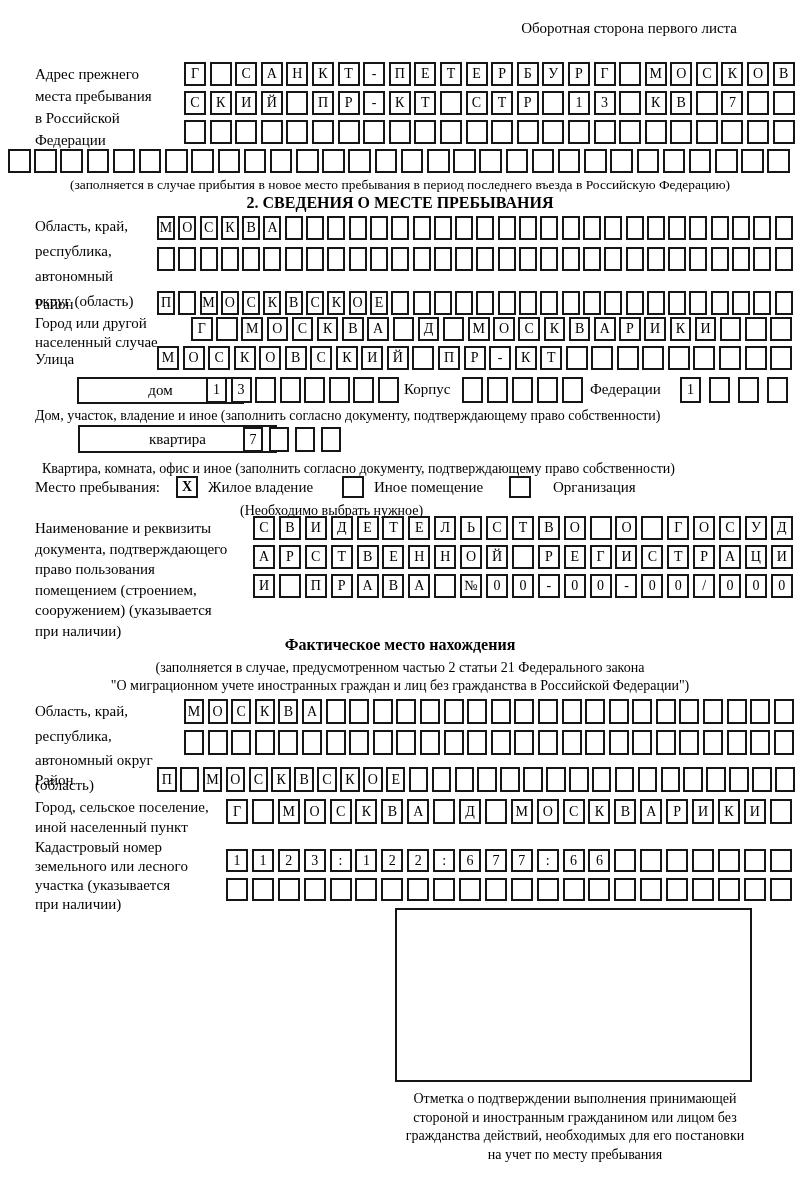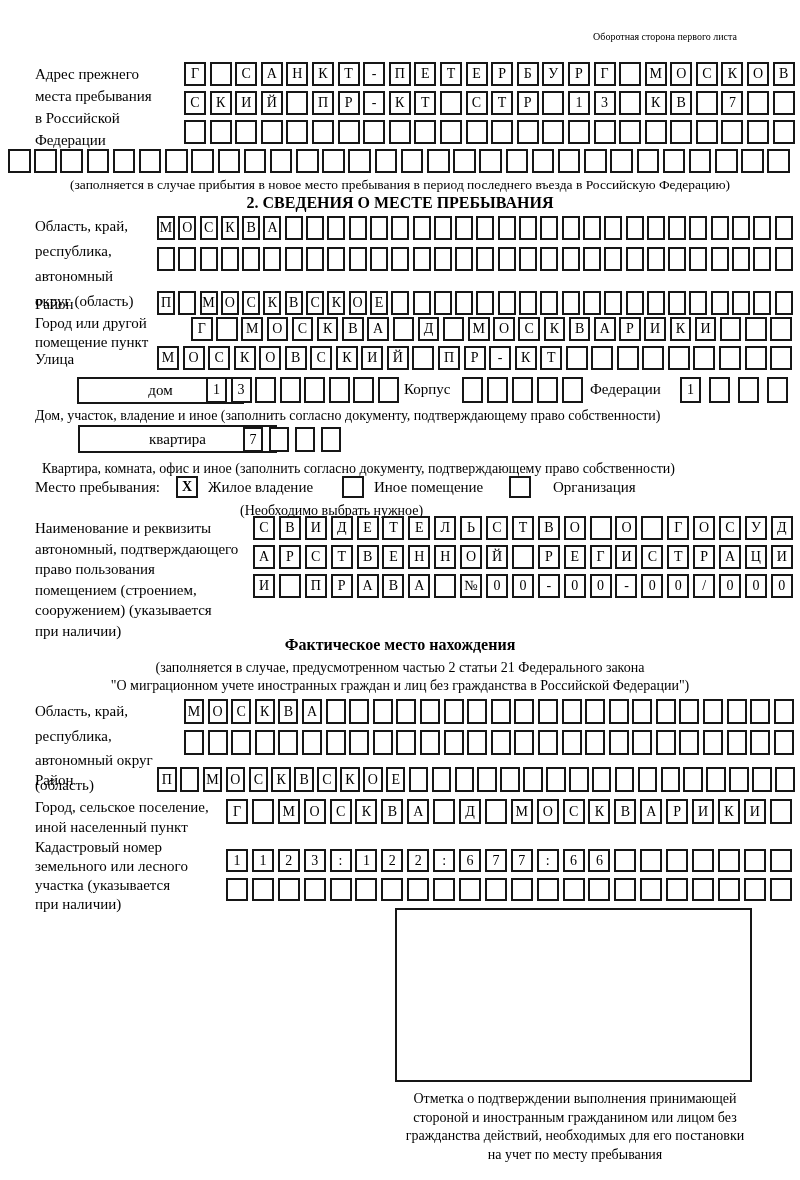--- a/index.html
+++ b/index.html
@@ -1,18 +1,18 @@
 <!DOCTYPE html>
 <html><head>
 <meta charset="utf-8">
 <style>
   html,body{margin:0;padding:0;background:#fff;}
   .page{position:relative;width:800px;height:1180px;background:#ffffff;color:#000;
         font-family:"Liberation Serif", "DejaVu Serif", serif;overflow:hidden;}
-  .note{position:absolute;font-size:10px;margin-top:11px;}
+  .note{position:absolute;font-size:15px;}
   .lbl{position:absolute;font-size:15px;line-height:22px;white-space:pre-line;}
   .cap{position:absolute;font-size:13.5px;white-space:pre-line;}
   .center{left:0;width:800px;text-align:center;}
   .h{position:absolute;font-weight:bold;font-size:16px;}
   .cellrow{position:absolute;display:flex;gap:var(--g,3.5px);}
   .cell{flex:0 0 var(--w,21px);width:var(--w,21px);height:var(--h,24px);
         border:2px solid #161616;box-sizing:border-box;display:flex;align-items:center;
         justify-content:center;font-size:14px;background:#fff;}
   .widebox{position:absolute;border:2px solid #161616;box-sizing:border-box;
         display:flex;align-items:center;justify-content:center;font-size:15px;background:#fff;margin-left:44px;}
@@ -243,21 +243,21 @@
       <span class="cell"></span>
       <span class="cell"></span>
       <span class="cell"></span>
       <span class="cell"></span>
       <span class="cell"></span>
       <span class="cell"></span>
       <span class="cell"></span>
     </div>
 
   <div class="lbl" style="left:35px;top:314px;line-height:19px">Город или другой
-помещение пункт</div>
+населенный случае</div>
   <div class="cellrow" style="left:191px;top:317px;--w:21.5px;--g:3.7px">
       <span class="cell">Г</span>
       <span class="cell"></span>
       <span class="cell">М</span>
       <span class="cell">О</span>
       <span class="cell">С</span>
       <span class="cell">К</span>
       <span class="cell">В</span>
       <span class="cell">А</span>
       <span class="cell"></span>
@@ -347,21 +347,21 @@
   <div class="ilbl" style="left:35px;top:479px">Место пребывания:</div>
   <div class="chk" style="left:176px;top:476px">X</div>
   <div class="ilbl" style="left:208px;top:479px">Жилое владение</div>
   <div class="chk" style="left:342px;top:476px"></div>
   <div class="ilbl" style="left:374px;top:479px">Иное помещение</div>
   <div class="chk" style="left:509px;top:476px"></div>
   <div class="ilbl" style="left:553px;top:479px">Организация</div>
   <div class="cap" style="left:240px;top:503px;font-size:14px">(Необходимо выбрать нужное)</div>
 
   <div class="lbl" style="left:35px;top:518px;line-height:20.5px">Наименование и реквизиты
-автономный, подтверждающего
+документа, подтверждающего
 право пользования
 помещением (строением,
 сооружением) (указывается
 при наличии)</div>
   <div class="cellrow" style="left:253px;top:516px;--w:22px;--g:3.9px">
       <span class="cell">С</span>
       <span class="cell">В</span>
       <span class="cell">И</span>
       <span class="cell">Д</span>
       <span class="cell">Е</span>

